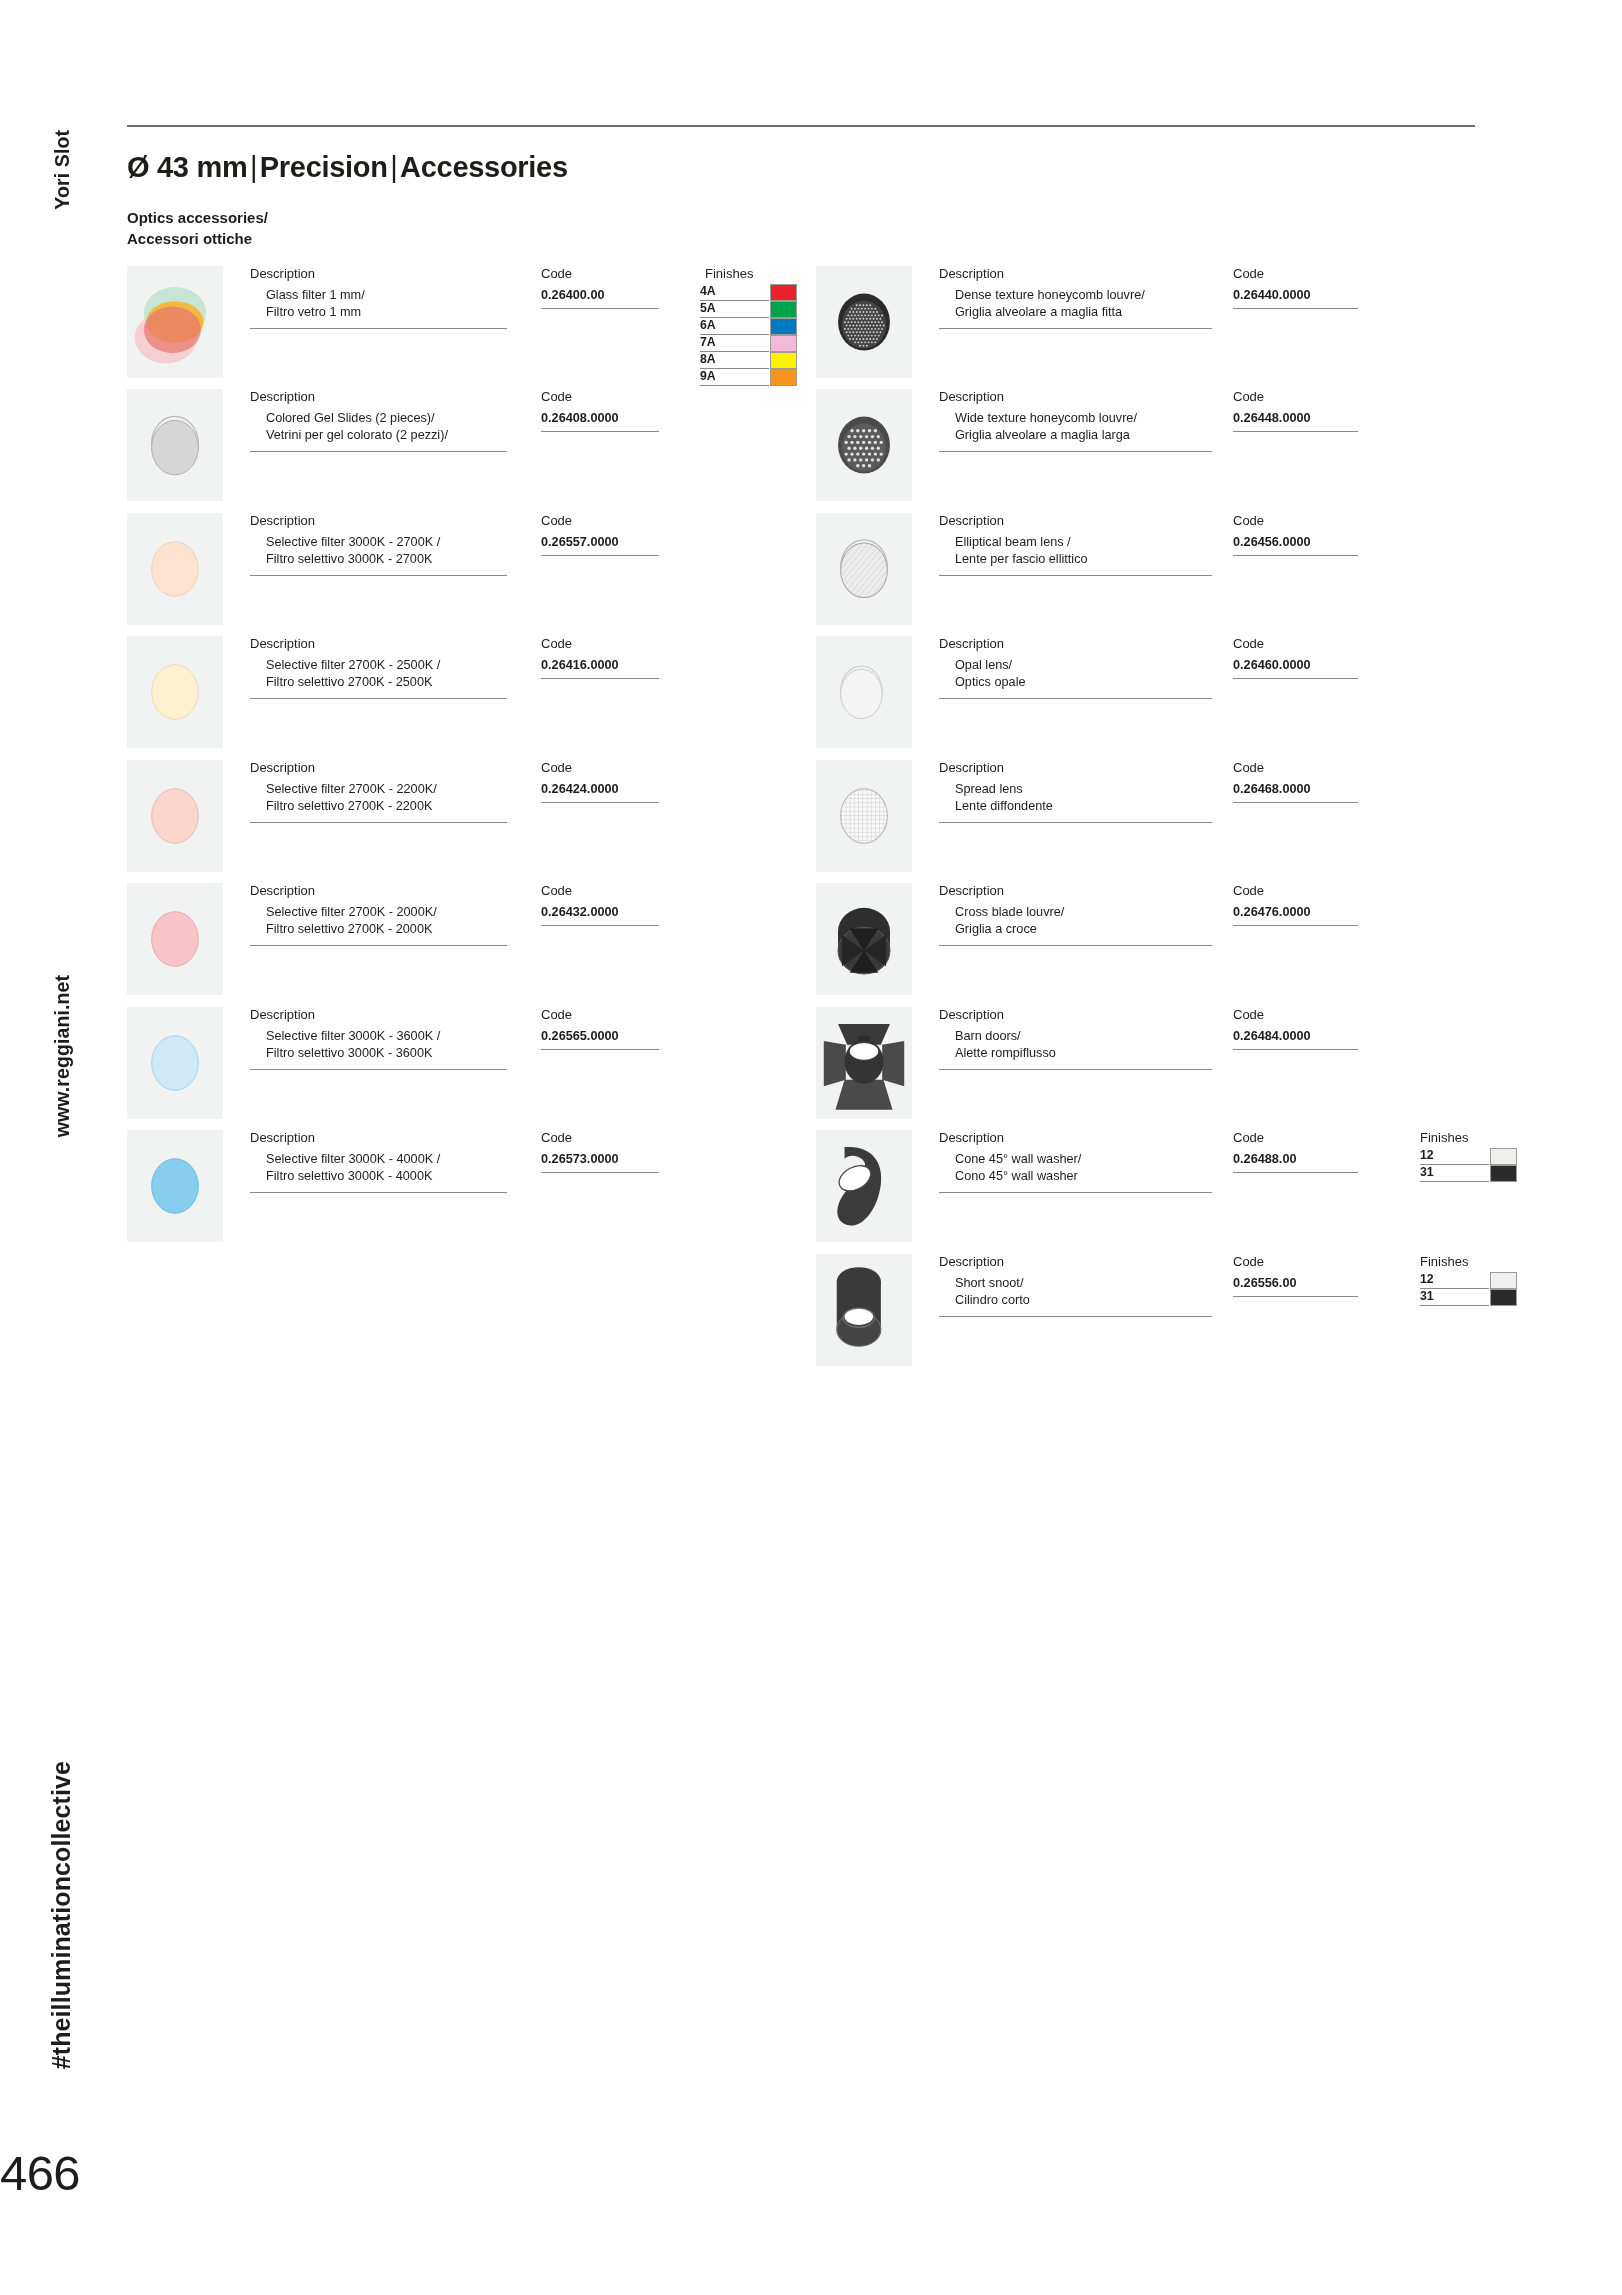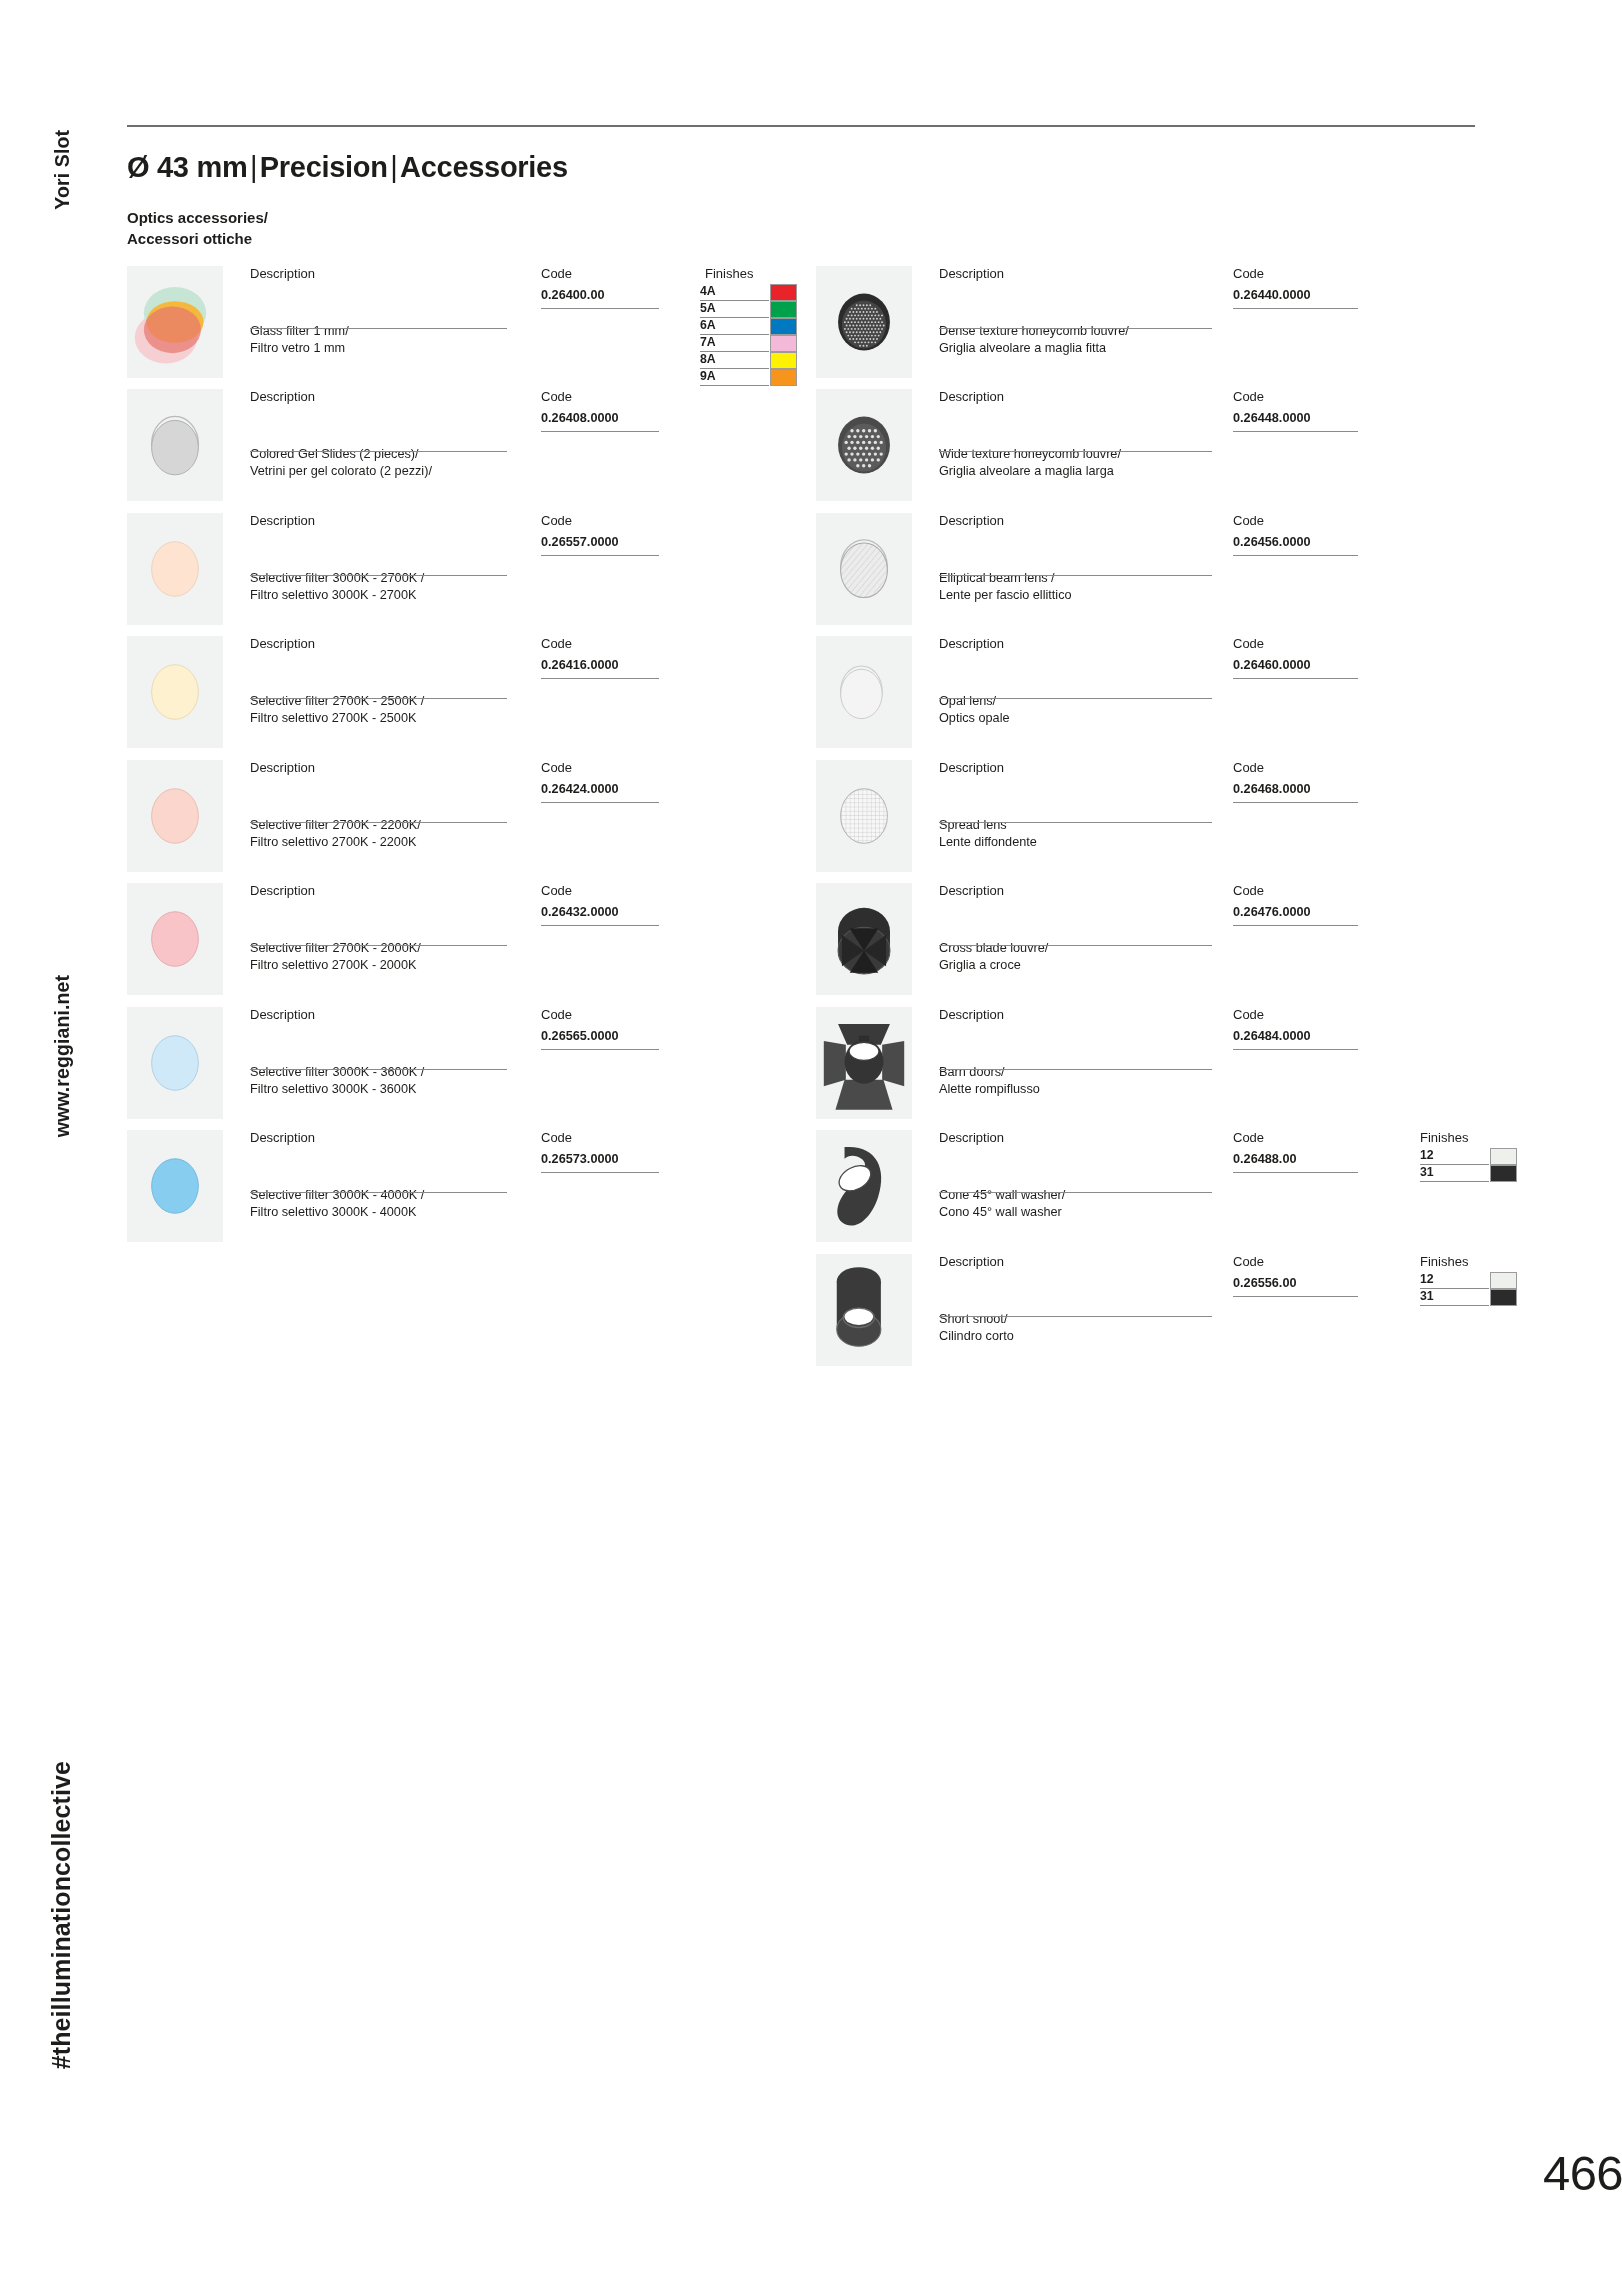--- a/index.html
+++ b/index.html
@@ -103,21 +103,21 @@
   }
   .col-val.bold { font-weight: bold; }
   .rule {
     position: absolute;
     height: 1px;
     background: #8a8a8a;
   }
 
   
   .desc-hd  { left: 0; }
-  .desc-val { left: 0; width: 273px; margin-top: 36px; }
+  .desc-val { left: 16px; width: 273px; }
   .desc-rule{ left: 0; width: 257px; top: 62px; }
 
   
   .code-hd  { left: 291px; }
   .code-val { left: 291px; }
   .code-rule{ left: 291px; width: 118px; top: 42px; }
 
   
   .fin-hd { left: 455px; }
   .fin-block { position: absolute; left: 450px; top: 18px; }
@@ -154,21 +154,21 @@
   .col-right .desc-rule{ width: 273px; }
   .col-right .desc-val { width: 286px; }
   .col-right .fin-hd,
   .col-right .fin-block { left: 481px; }
 
   
   #page-number {
     position: absolute;
     left: 0; right: 0;
     top: 2145px;
-    text-align: right;
+    text-align: left;
     font-size: 49px;
     font-weight: 400;
     color: #1d1d1b;
     letter-spacing: -0.6px;
   }
 </style>
 </head>
 <body>
 
 <div class="side-vert" id="side-chapter">Yori Slot</div>

